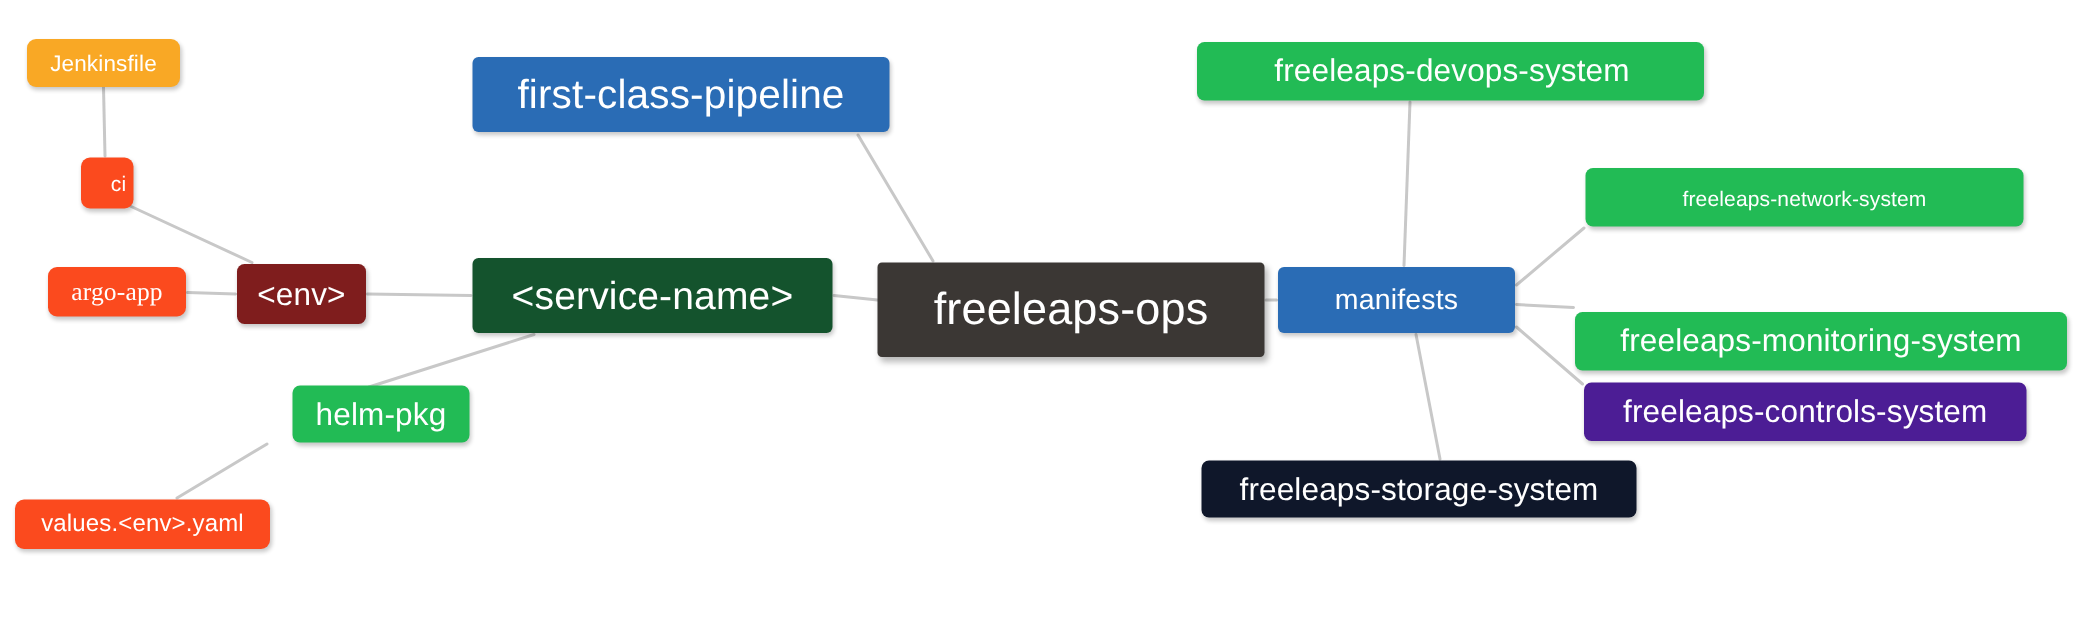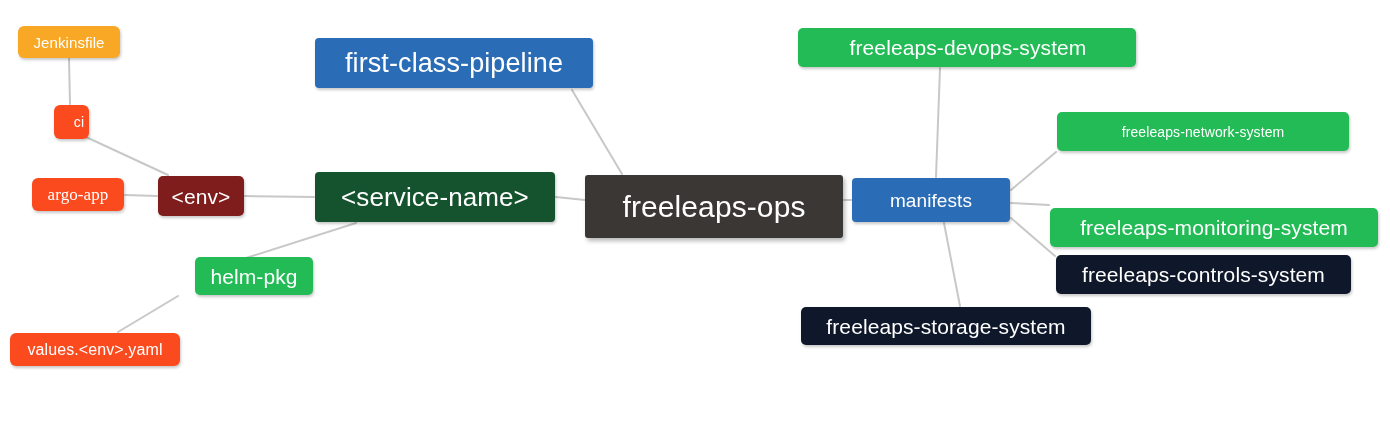--- a/index.html
+++ b/index.html
@@ -80,16 +80,16 @@
       <div class="node lvl1" style="left: 852px; top: 178px; width: 158px; height: 44px; background: rgb(42, 108, 181); font-size: 19px;">manifests</div>
       <div class="node lvl2" style="left: 158px; top: 176px; width: 86px; height: 40px; background: #7f1d1d; font-size: 21px;">&lt;env&gt;</div>
       <div class="node lvl2" style="left: 147px; top: 257px; width: 118px; height: 38px; background: rgb(34, 187, 85); font-size: 21px; margin-left: 48px;">helm-pkg</div>
       <div class="node lvl3" style="left: 54px; top: 105px; width: 32px; height: 34px; background: rgb(251, 74, 30); font-size: 14px; padding-left: 25px;">ci</div>
       <div class="node lvl3" style="left: 18px; top: 26px; width: 102px; height: 32px; background: rgb(249, 168, 37); font-size: 15px;">Jenkinsfile</div>
       <div class="node lvl3" style="left: 32px; top: 178px; width: 92px; height: 33px; background: rgb(251, 74, 30); font-size: 17px; font-family: Liberation Serif, serif;">argo-app</div>
       <div class="node lvl3" style="left: 10px; top: 333px; width: 170px; height: 33px; background: rgb(251, 74, 30); font-size: 16px;">values.&lt;env&gt;.yaml</div>
       <div class="node lvl2" style="left: 798px; top: 28px; width: 338px; height: 39px; background: rgb(34, 187, 85); font-size: 21px; padding-left: 12px;">freeleaps-devops-system</div>
       <div class="node lvl2" style="left: 1057px; top: 112px; width: 292px; height: 39px; background: rgb(34, 187, 85); font-size: 14px;">freeleaps-network-system</div>
       <div class="node lvl2" style="left: 1050px; top: 174px; width: 328px; height: 39px; background: rgb(34, 187, 85); font-size: 21px; margin-top: 34px;">freeleaps-monitoring-system</div>
-      <div class="node lvl2" style="left: 1056px; top: 255px; width: 295px; height: 39px; background: #0f172a; font-size: 21px;">freeleaps-controls-system</div>
+      <div class="node lvl2" style="left: 1056px; top: 255px; width: 295px; height: 39px; background: #4c1d95; font-size: 21px;">freeleaps-controls-system</div>
       <div class="node lvl2" style="left: 801px; top: 307px; width: 290px; height: 38px; background: #0f172a; font-size: 21px;">freeleaps-storage-system</div>
     </div>
 </div>
 
 </body></html>

